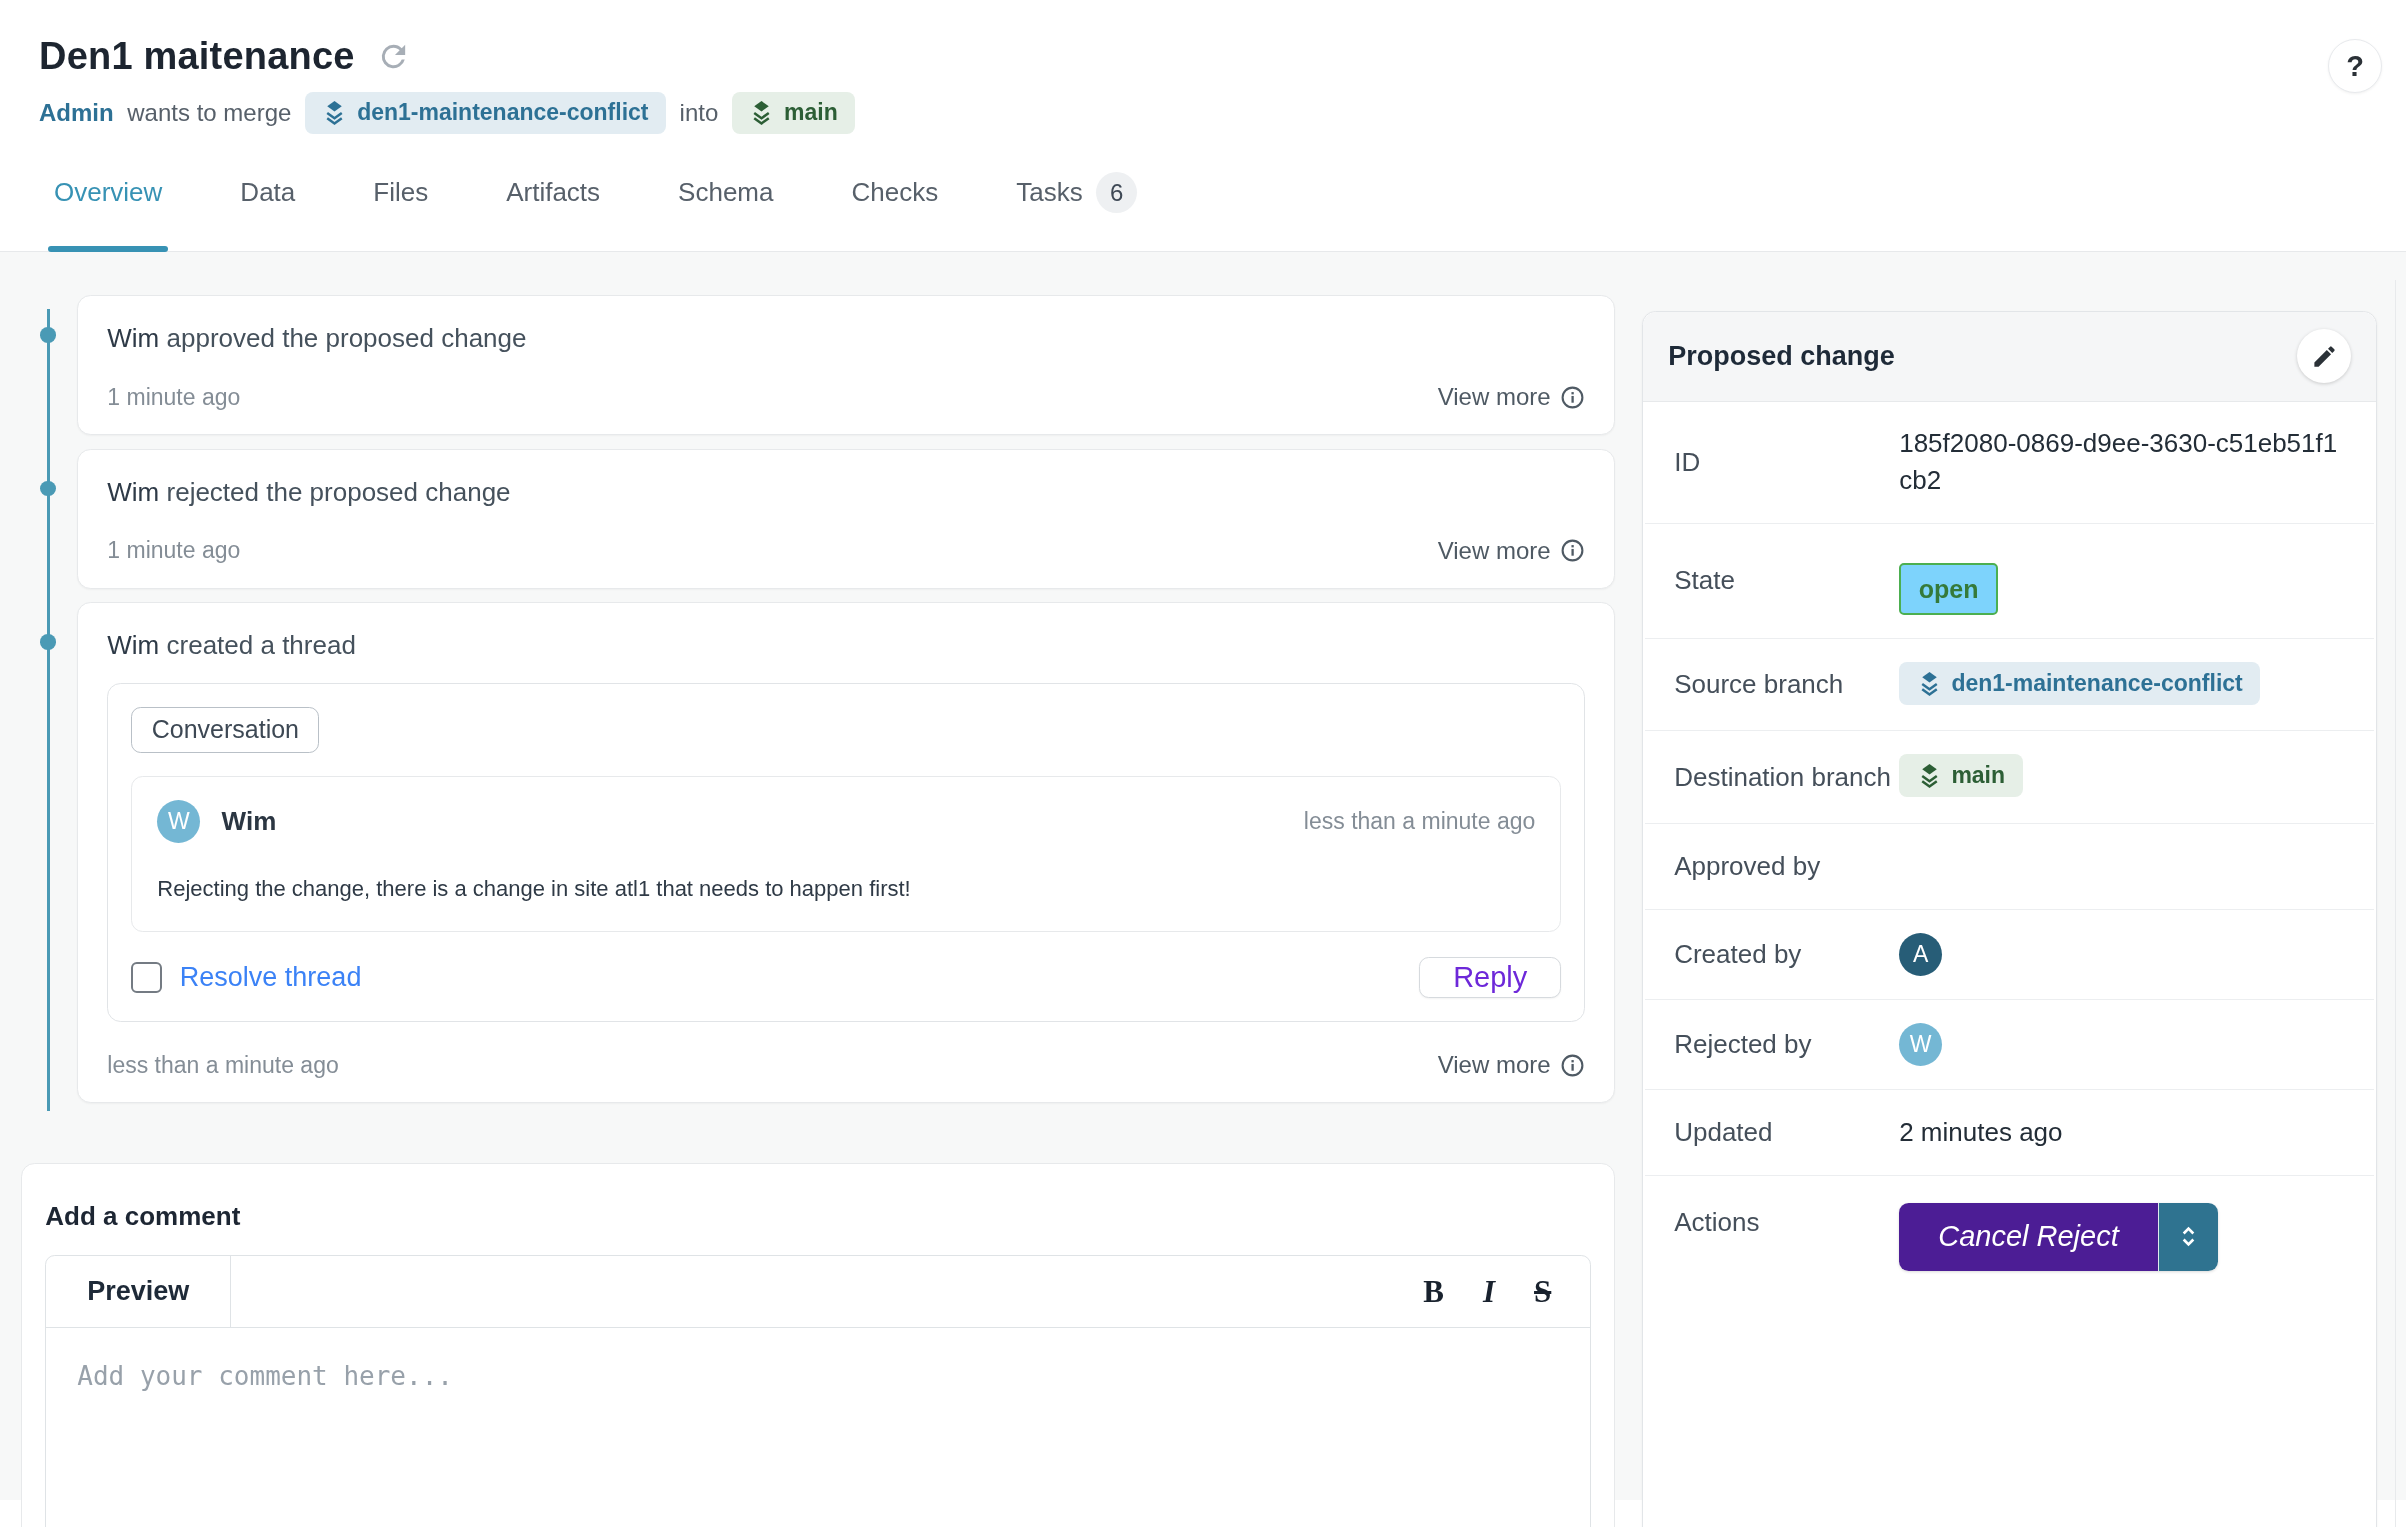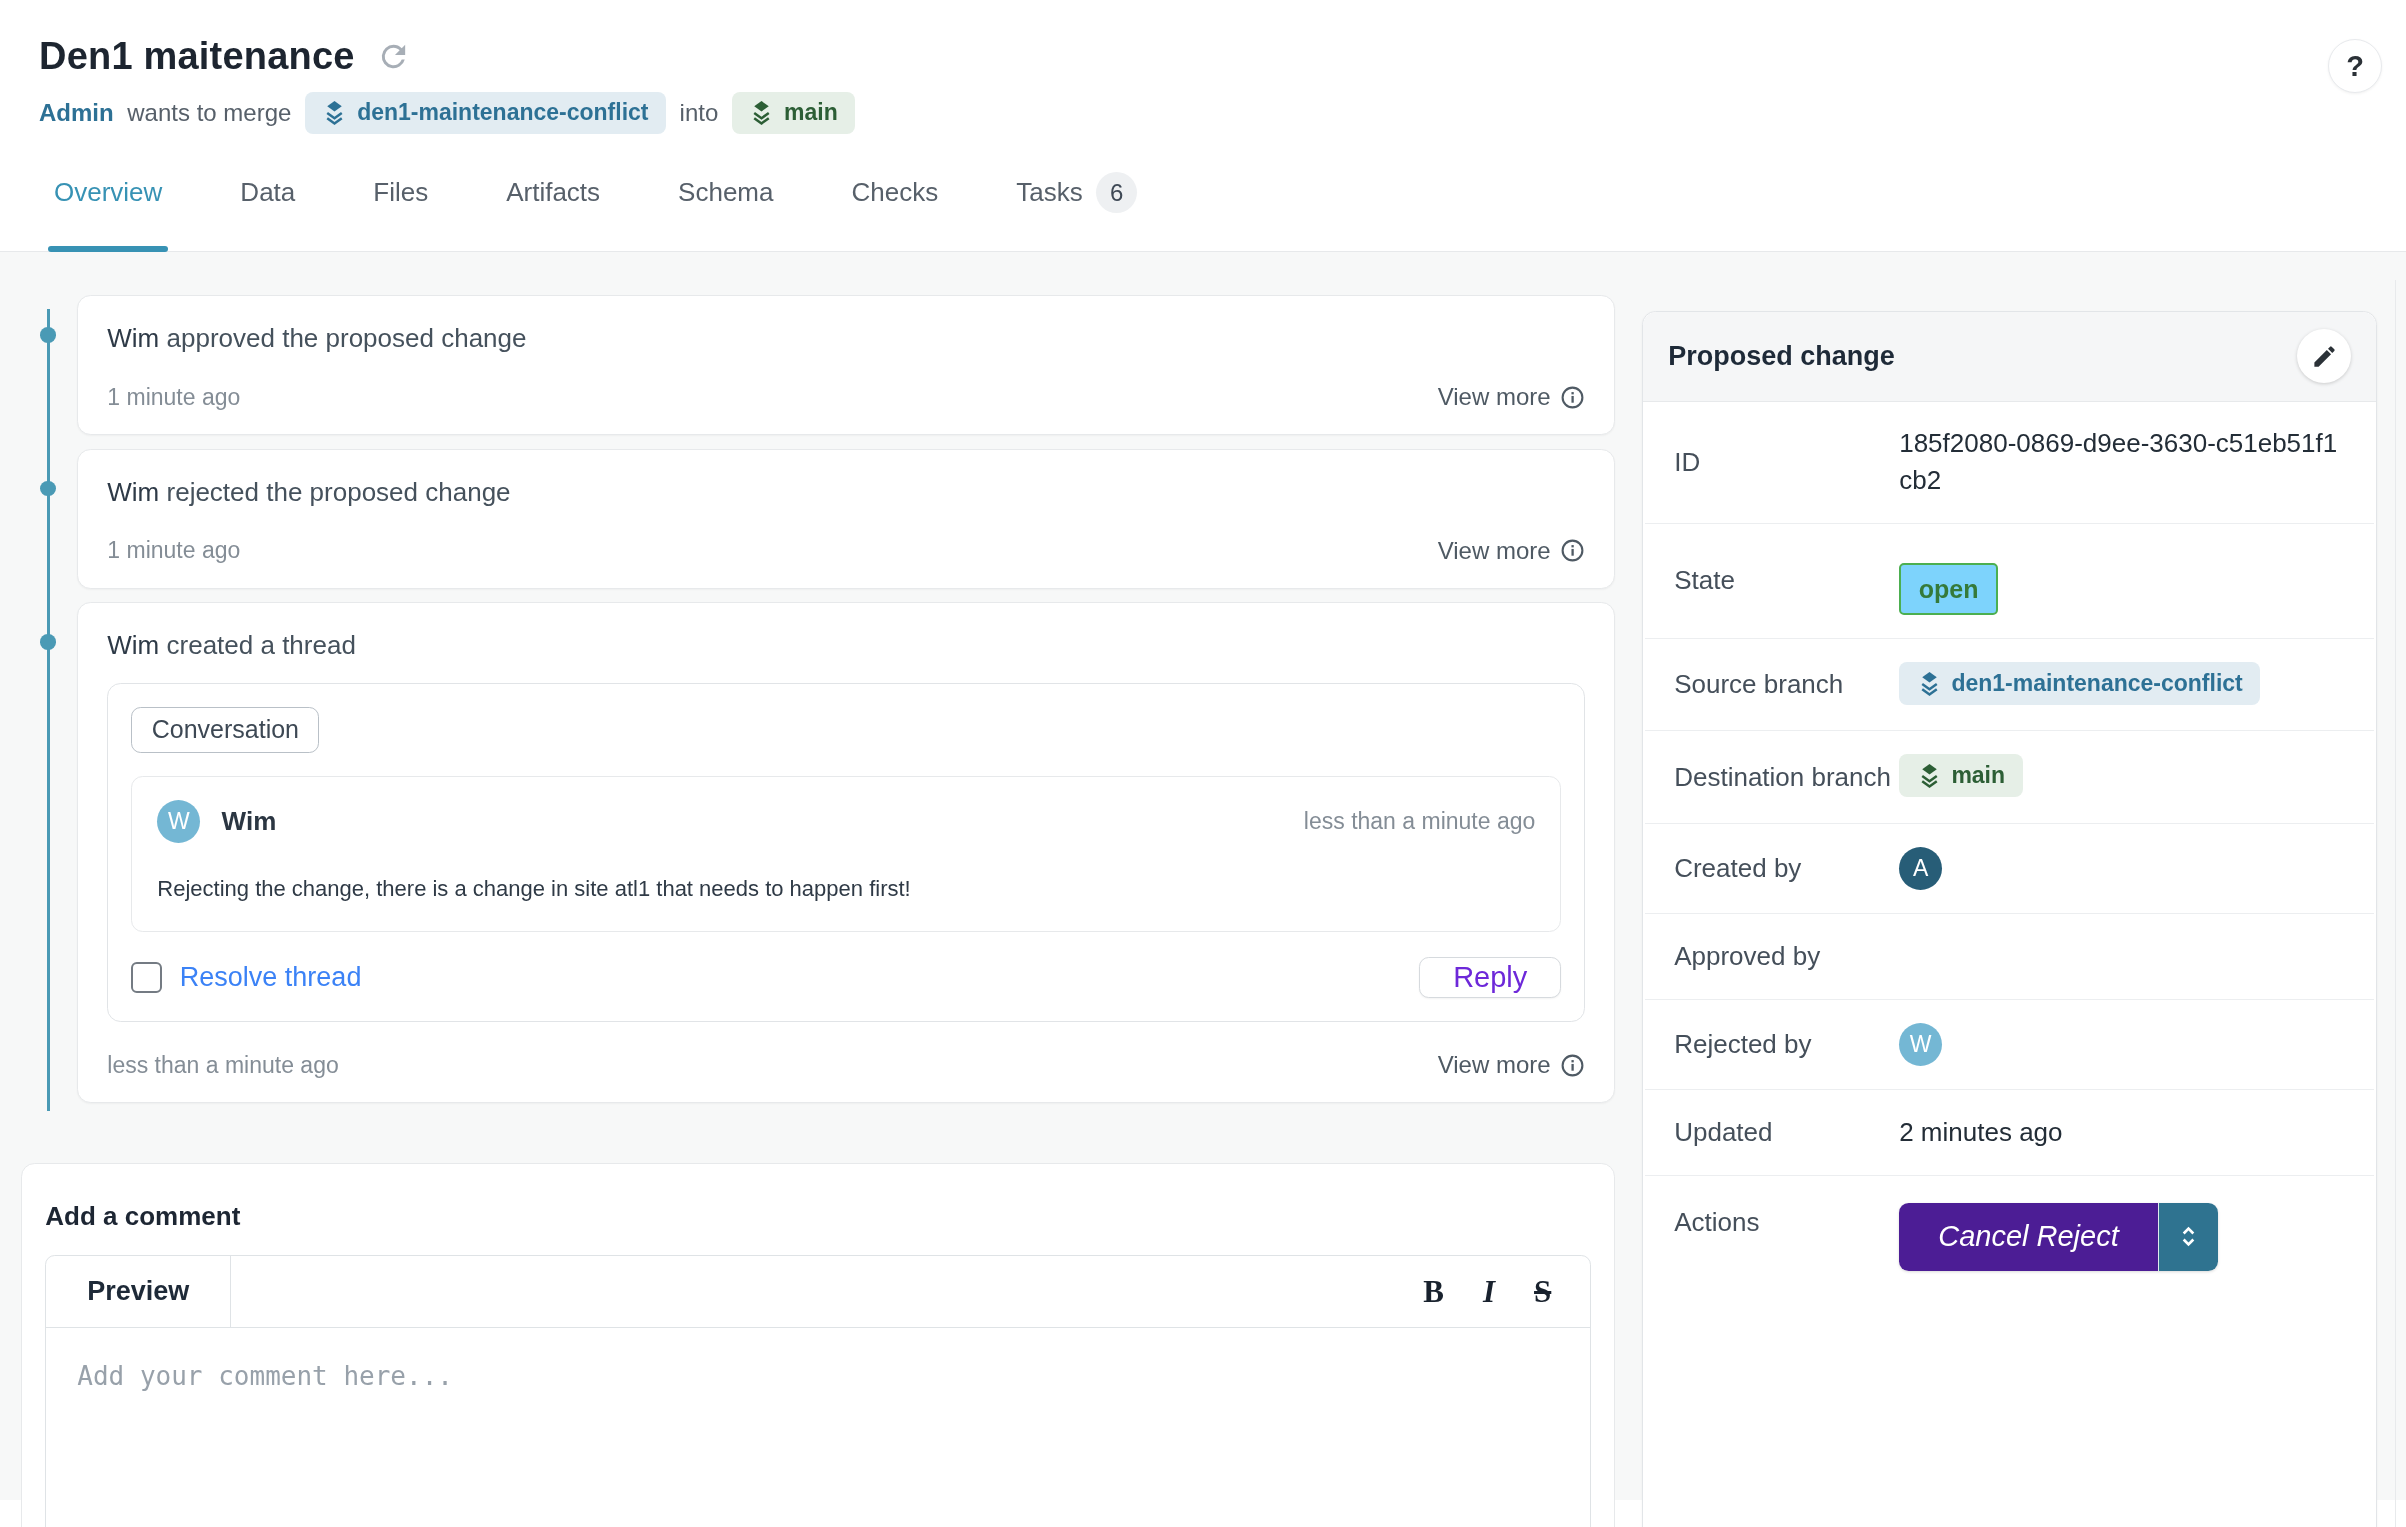--- a/index.html
+++ b/index.html
@@ -317,27 +317,27 @@
               <path d="M12 2l7 5-7 5-7-5z" fill="currentColor" stroke="none"></path>
               <path d="M5 13.5l7 5 7-5"></path>
                 <path d="M5 18.5l7 5 7-5"></path>
             </svg>
             <span>main</span>
           </span>
         </div>
       </div>
 
       <div class="prow">
+        <div class="plabel">Approved by</div>
+        <div class="pvalue"></div>
+      </div>
+
+      <div class="prow">
         <div class="plabel">Created by</div>
         <div class="pvalue"><span class="avatar small dark">A</span></div>
-      </div>
-
-      <div class="prow">
-        <div class="plabel">Approved by</div>
-        <div class="pvalue"></div>
       </div>
 
       <div class="prow">
         <div class="plabel">Rejected by</div>
         <div class="pvalue"><span class="avatar small light">W</span></div>
       </div>
 
 
       <div class="prow">
         <div class="plabel">Updated</div>

